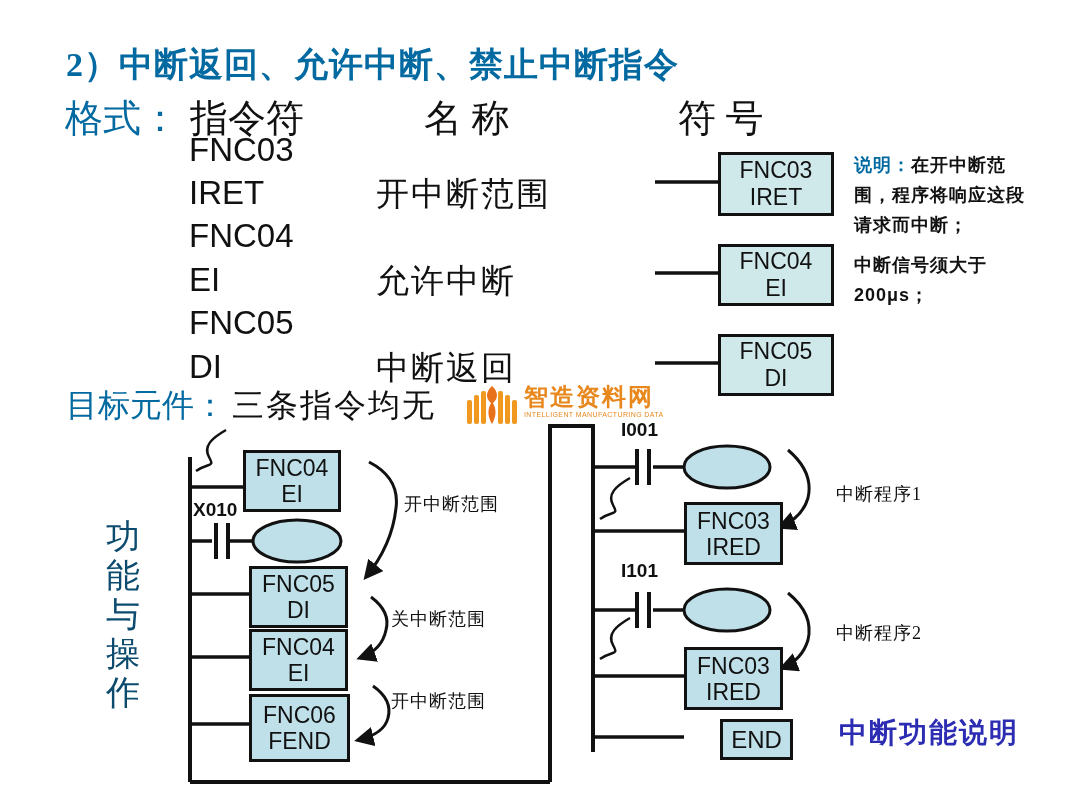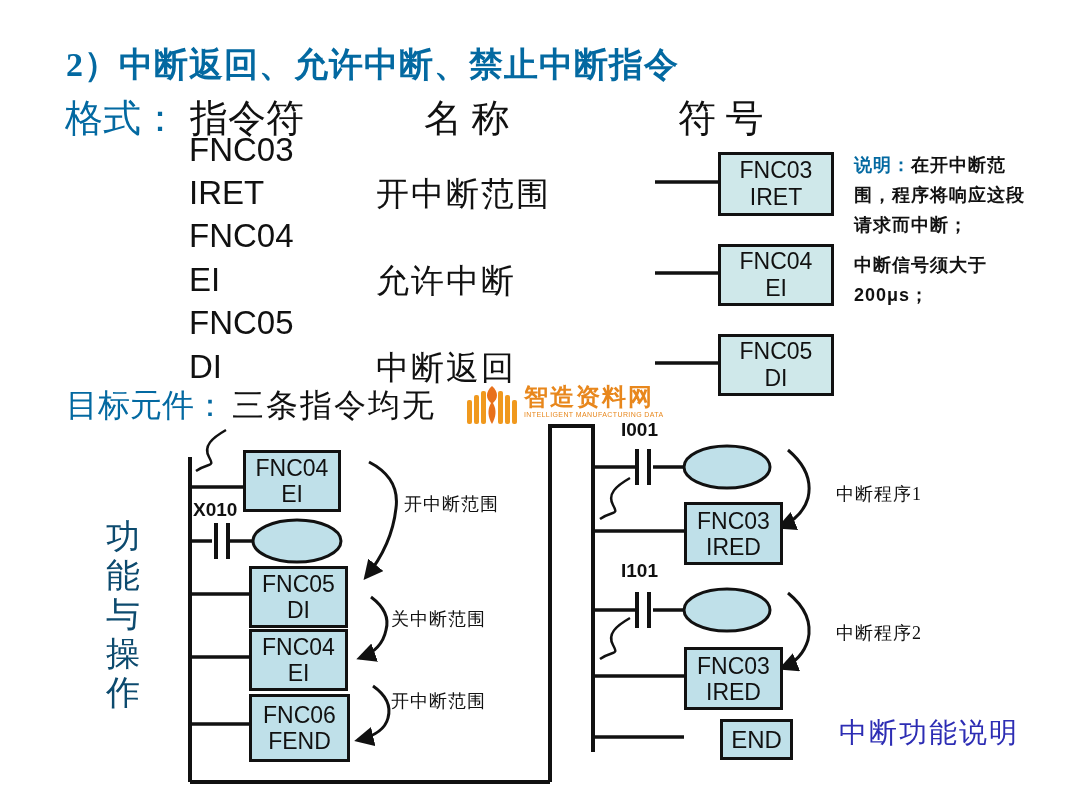--- a/index.html
+++ b/index.html
@@ -199,13 +199,13 @@
 <div class="dbox" style="left:684px;top:647px;width:93px;height:57px;">
   <div>FNC03</div>
   <div>IRED</div>
 </div>
 <div class="dbox" style="left:684px;top:719px;width:67px;height:35px;font-size:24px;margin-left:36px;">
   <div>END</div>
 </div>
 
 <div class="abs rlabel" style="left:836px;top:482px;">中断程序1</div>
 <div class="abs rlabel" style="left:836px;top:621px;">中断程序2</div>
-<div class="abs caption" style="left:839px;top:714px;">中断功能说明</div>
+<div class="abs caption" style="left:839px;top:714px;font-weight:bold;">中断功能说明</div>
 
 </body></html>

